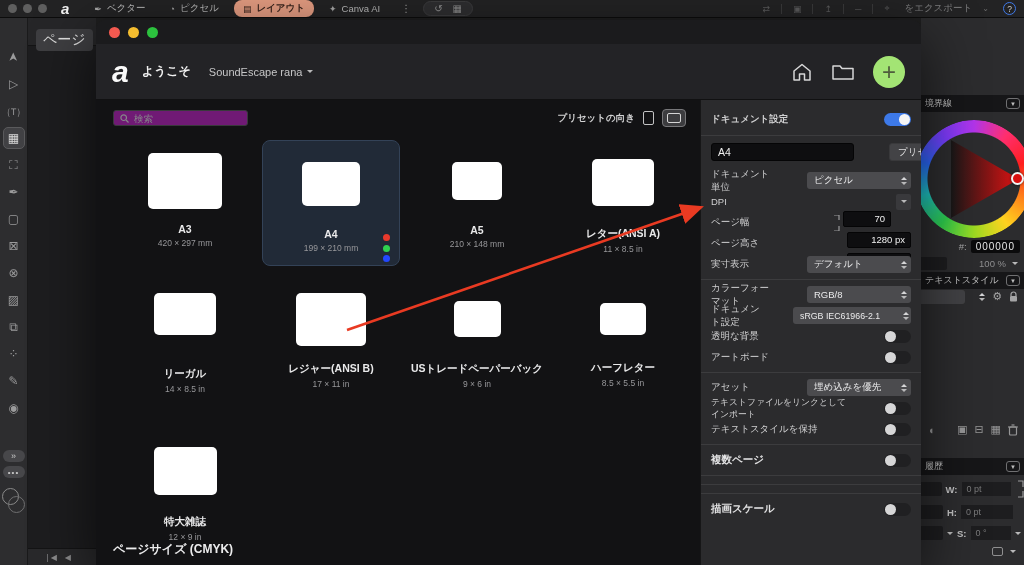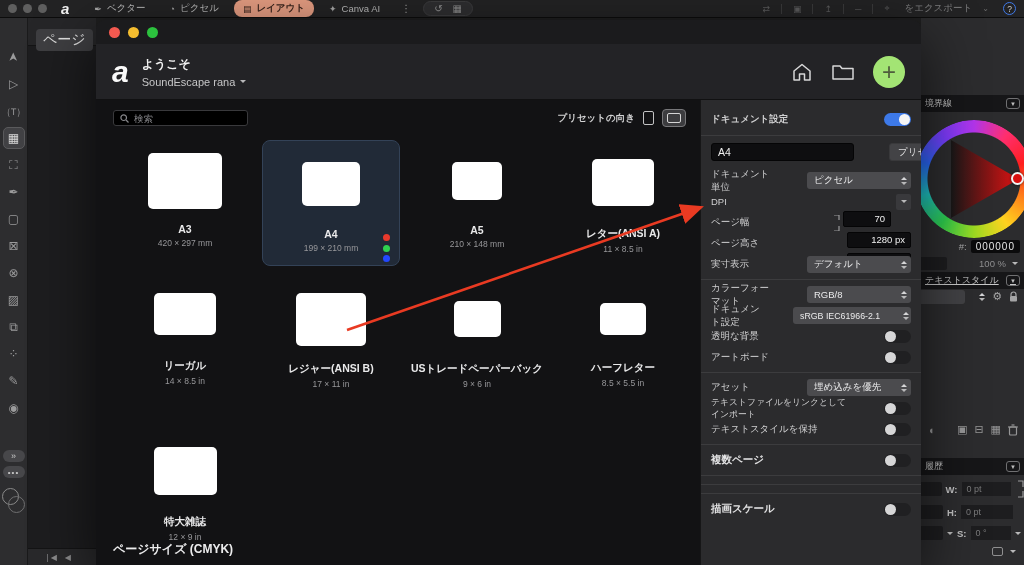--- a/index.html
+++ b/index.html
@@ -91,53 +91,53 @@
   .stepper { display:flex; flex-direction:column; gap:2px; align-items:center; }
 
   
   .dialog { position:absolute; left:96px; top:20px; width:825px; height:545px; border-radius:9px 9px 0 0;
     overflow:hidden; z-index:5; box-shadow:0 18px 60px rgba(0,0,0,.65); display:flex; flex-direction:column; }
   .dlg-titlebar { height:24px; background:#1b1b1d; display:flex; align-items:center; gap:8px; padding-left:13px; }
   .tl { width:11px; height:11px; border-radius:50%; }
   .tl.red{ background:#f35950; } .tl.yel{ background:#f5bd2f; } .tl.grn{ background:#2cc23e; }
   .dlg-header { height:56px; background:#232326; border-bottom:1px solid #111112; display:flex; align-items:center; padding:0 16px; }
   .dlg-logo { color:#fafafa; font-weight:bold; font-style:italic; font-size:30px; margin-right:13px; line-height:1; }
-  .dlg-titles { display:flex; flex-direction:column; gap:3px; }
+  .dlg-titles { display:flex; flex-direction:row; gap:18px; }
   .dlg-title { color:#f2f2f2; font-size:12px; font-weight:bold; }
   .dlg-account { color:#c6c6c7; font-size:11px; display:flex; align-items:center; gap:5px; }
   .hdr-actions { margin-left:auto; display:flex; align-items:center; gap:18px; }
   .hicn { color:#d7d7d8; }
   .plusbtn { width:32px; height:32px; border-radius:50%; background:#a3e474; color:#4e5c3c; font-size:24px;
     font-weight:300; display:flex; align-items:center; justify-content:center; line-height:0; }
   .dlg-body { flex:1; display:flex; min-height:0; }
   .dlg-left { width:604px; background:#121214; position:relative; }
 
   .presets-toolbar { height:36px; display:flex; align-items:center; padding:0 14px 0 17px; }
-  .searchbox { width:135px; height:16px; background:#000000; border:1px solid #39393c; border-radius:3px;
+  .searchbox { width:135px; height:16px; background:#701a75; border:1px solid #39393c; border-radius:3px;
     display:flex; align-items:center; gap:5px; padding:0 6px; }
   .searchbox input { background:transparent; border:none; outline:none; color:#bdbdbd; font-size:9.5px; width:100px;
     font-family:inherit; }
   .searchbox input::placeholder { color:#86868a; }
   .orient { margin-left:auto; display:flex; align-items:center; gap:8px; color:#d2d2d3; font-size:9.5px; font-weight:bold; }
   .oricn-p { width:11px; height:14px; border:1.2px solid #c2c2c3; border-radius:2px; }
   .oricn-l-box { width:24px; height:18px; border:1px solid #77777a; background:#3c3c3f; border-radius:4px;
     display:flex; align-items:center; justify-content:center; }
   .oricn-l { width:14px; height:10px; border:1.2px solid #d5d5d6; border-radius:2px; }
 
   .grid { position:absolute; left:20px; top:40px; width:584px; display:grid; grid-template-columns:repeat(4,146px); row-gap:14px; }
   .pcard { width:138px; min-height:126px; border-radius:8px; padding-top:13px; text-align:center; position:relative; }
   .pcard.selected { background:#212a37; border:1px solid #334257; }
   .paper { background:#ffffff; border-radius:5px; margin:0 auto; }
   .pname { color:#e9e9ea; font-size:10.5px; font-weight:bold; margin-top:11px; }
   .psize { color:#97979a; font-size:8.5px; margin-top:3px; }
   .p-a3 .paper{ width:74px; height:56px; }           .p-a3 .pname{ margin-top:14px; }
   .p-a4 .paper{ width:58px; height:44px; margin-top:8px; } .p-a4 .pname{ margin-top:22px; }
   .p-a5 .paper{ width:50px; height:38px; margin-top:9px; } .p-a5 .pname{ margin-top:24px; }
   .p-letter .paper{ width:62px; height:47px; margin-top:6px; } .p-letter .pname{ margin-top:21px; }
-  .p-legal .paper{ width:62px; height:42px; }  .p-legal .pname{ margin-top:24px; }
+  .p-legal .paper{ width:62px; height:42px; }  .p-legal .pname{ margin-top:32px; }
   .p-ledger .paper{ width:70px; height:53px; } .p-ledger .pname{ margin-top:16px; }
   .p-trade .paper{ width:47px; height:36px; margin-top:8px; } .p-trade .pname{ margin-top:25px; }
   .p-half .paper{ width:46px; height:32px; margin-top:10px; } .p-half .pname{ margin-top:26px; }
   .p-mag { margin-top:14px; } .p-mag .paper{ width:63px; height:48px; } .p-mag .pname{ margin-top:20px; }
   .rgbdots { position:absolute; right:9px; top:93px; display:flex; flex-direction:column; gap:3.5px; }
   .rgbdots i { width:7px; height:7px; border-radius:50%; }
   .rgbdots i:nth-child(1){ background:#e8392c; } .rgbdots i:nth-child(2){ background:#2fd14f; } .rgbdots i:nth-child(3){ background:#2348ff; }
   .footer-label { position:absolute; left:17px; bottom:7px; color:#ececed; font-size:12px; font-weight:bold; }
 
   
@@ -273,21 +273,21 @@
   </div>
   <div class="hexrow">
     <span>#:</span>
     <span class="hexfield">000000</span>
   </div>
   <div class="oprow">
     <span class="opfield"></span>
     <span>100 %</span>
     <span class="cv-dn sm"></span>
   </div>
-  <div class="ptabrow" style="top:254px;text-decoration:underline;">
+  <div class="ptabrow" style="top:254px;">
     <span>テキストスタイル</span>
     <span class="vbox">▼</span>
   </div>
   <div class="ctlrow">
     <span class="stubsel"></span>
     <span class="stepper">
         <span class="cv-up"></span>
         <span class="cv-dn sm"></span>
       </span>
     <span class="gear">⚙</span>

